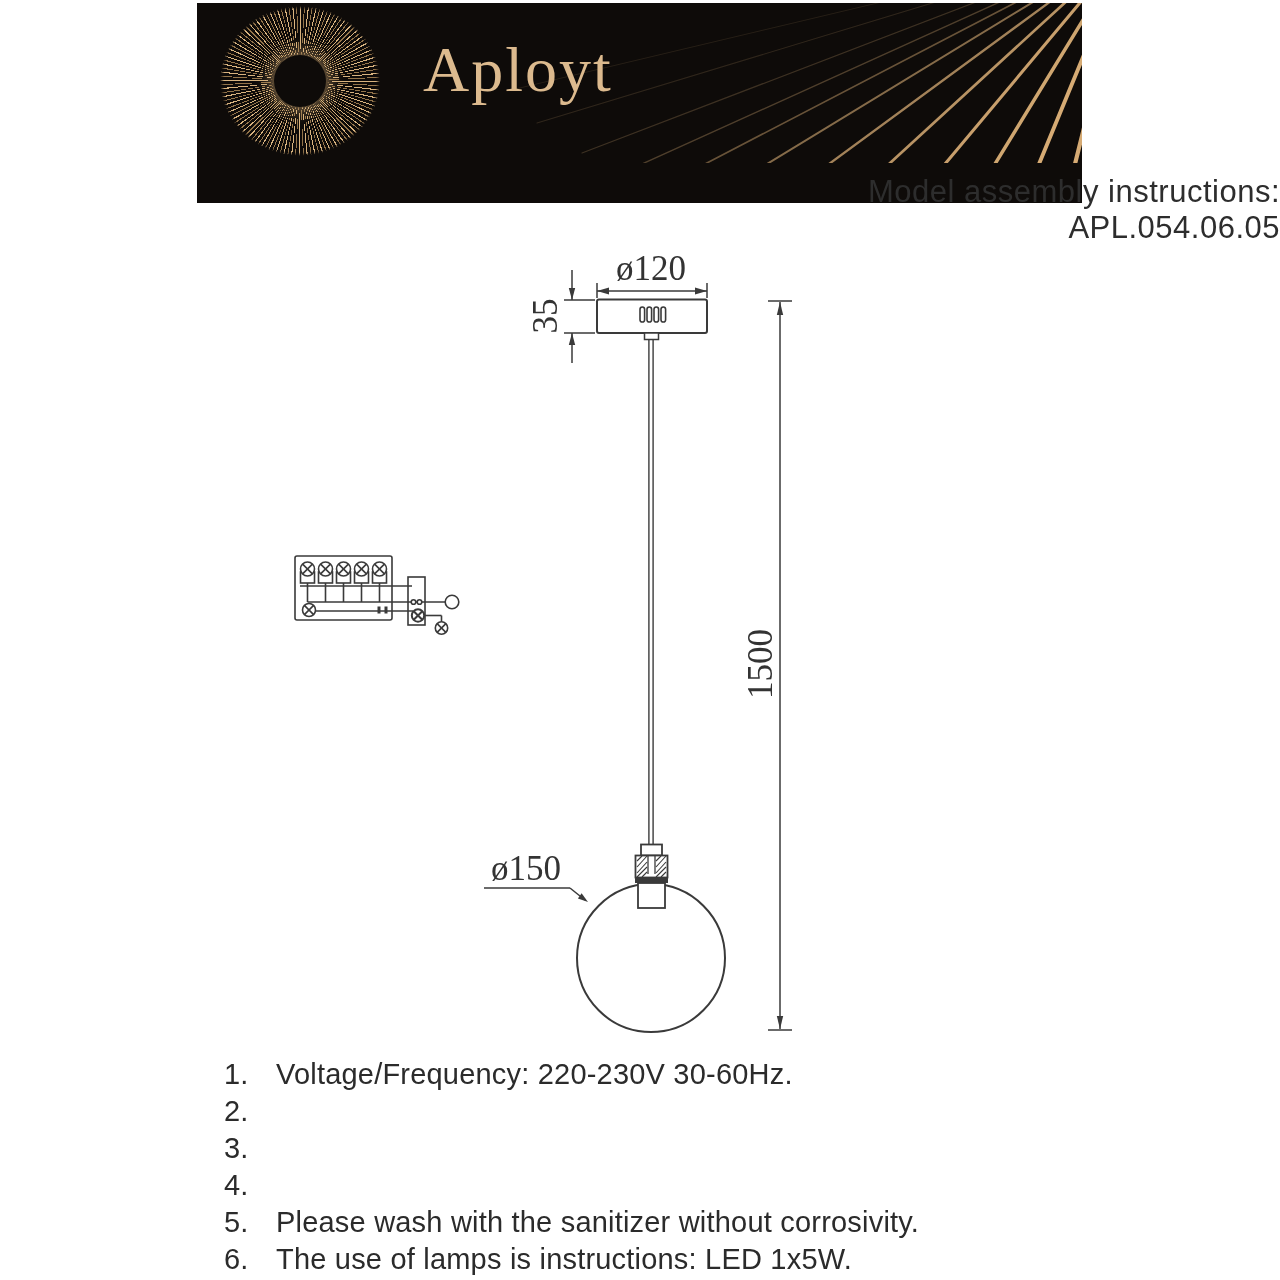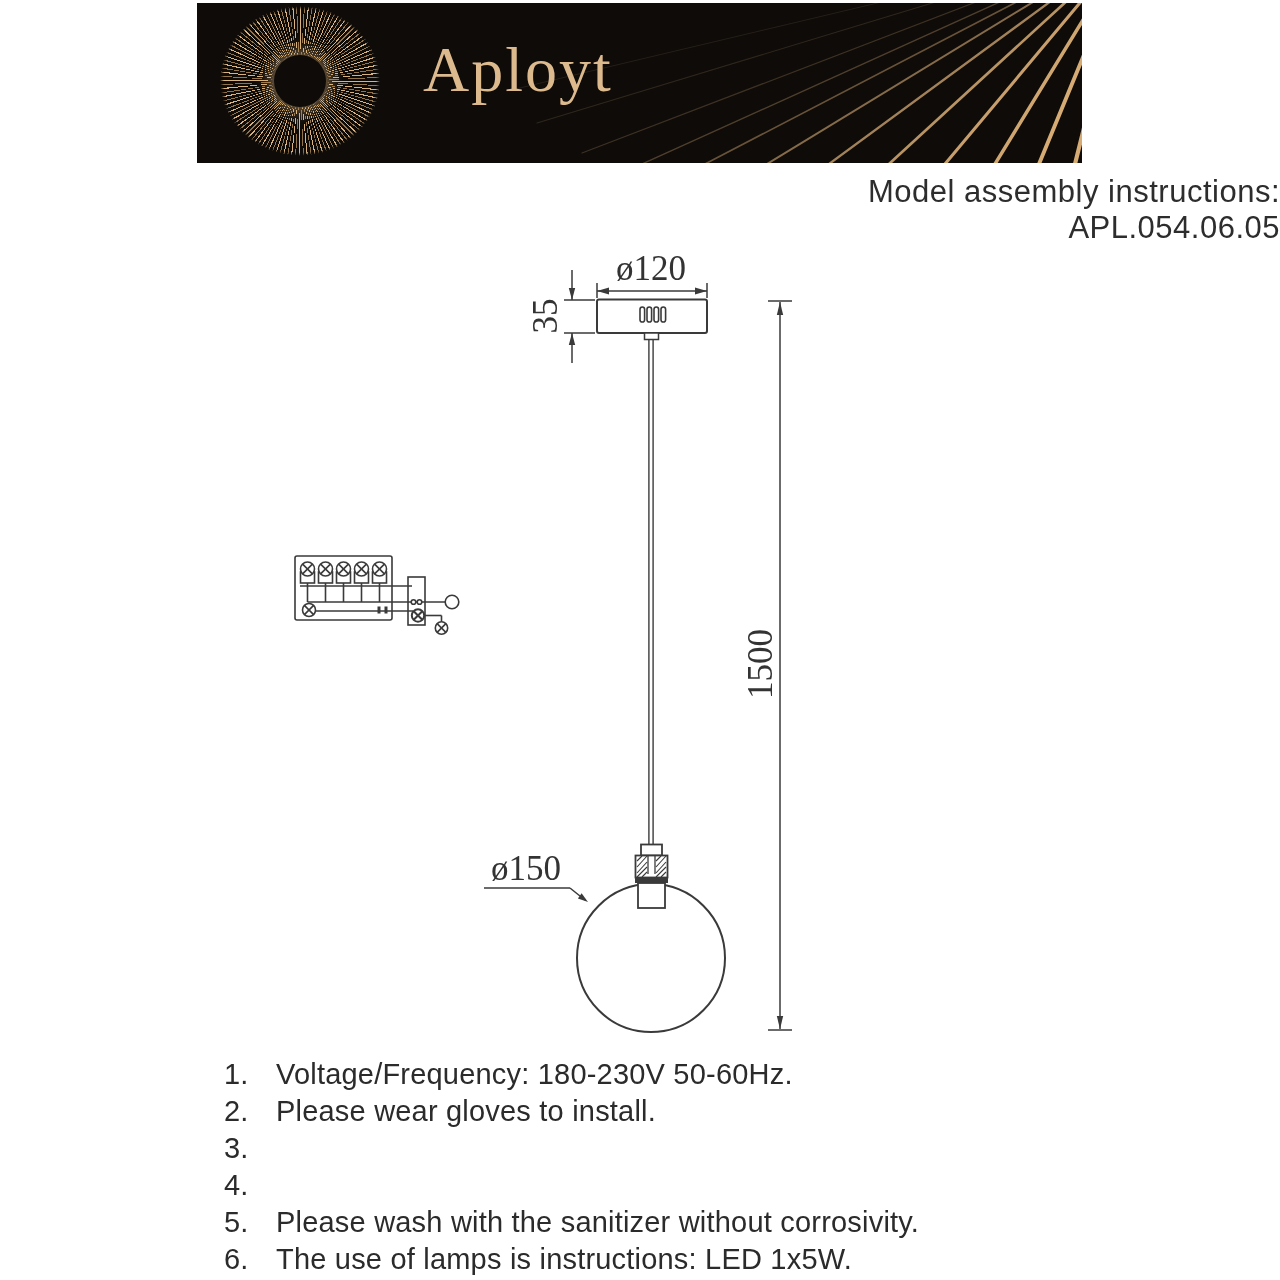--- a/index.html
+++ b/index.html
@@ -1,20 +1,20 @@
 <!DOCTYPE html>
 <html><head>
 <meta charset="utf-8">
 <style>
   html,body{margin:0;padding:0;background:#ffffff;}
   .page{position:relative;width:1280px;height:1280px;background:#ffffff;overflow:hidden;
         font-family:"Liberation Sans",sans-serif;color:#2d2d2d;}
 
   
-  .banner{position:absolute;left:197px;top:3px;width:885px;height:160px;
+  .banner{position:absolute;left:197px;top:3px;width:885px;height:200px;
           background:#0e0b09;overflow:hidden;}
   .logo{position:absolute;left:0;top:0;width:210px;height:160px;}
   .logo-rays{position:absolute;left:23px;top:3px;width:160px;height:150px;border-radius:50%;
     background:
       repeating-conic-gradient(rgba(228,189,134,0.95) 0deg 0.9deg, transparent 0.9deg 6deg),
       repeating-conic-gradient(from 3deg, rgba(203,160,102,0.7) 0deg 0.8deg, transparent 0.8deg 6deg);
     -webkit-mask:radial-gradient(closest-side, transparent 0 34%, #000 37% 95%, transparent 100%);
             mask:radial-gradient(closest-side, transparent 0 34%, #000 37% 95%, transparent 100%);}
   .logo-core{position:absolute;left:77px;top:52px;width:52px;height:52px;border-radius:50%;
     background:#0e0b09;box-shadow:0 0 16px 4px rgba(226,184,126,0.55);}
@@ -200,25 +200,24 @@
   </svg>
 
   <div class="dim dim-d120">ø120</div>
   <div class="dim dim-35">35</div>
   <div class="dim dim-1500">1500</div>
   <div class="dim dim-d150">ø150</div>
 
   <div class="list">
     <div class="li">
       <span class="num">1.</span>
-      <span class="txt">Voltage/Frequency: 180-230V 50-60Hz.</span>
+      <span class="txt">Voltage/Frequency: 220-230V 30-60Hz.</span>
     </div>
     <div class="li">
       <span class="num">2.</span>
-      <span class="txt">Please wear gloves to install.</span>
     </div>
     <div class="li">
       <span class="num">3.</span>
     </div>
     <div class="li">
       <span class="num">4.</span>
     </div>
     <div class="li">
       <span class="num">5.</span>
       <span class="txt">Please wash with the sanitizer without corrosivity.</span>

